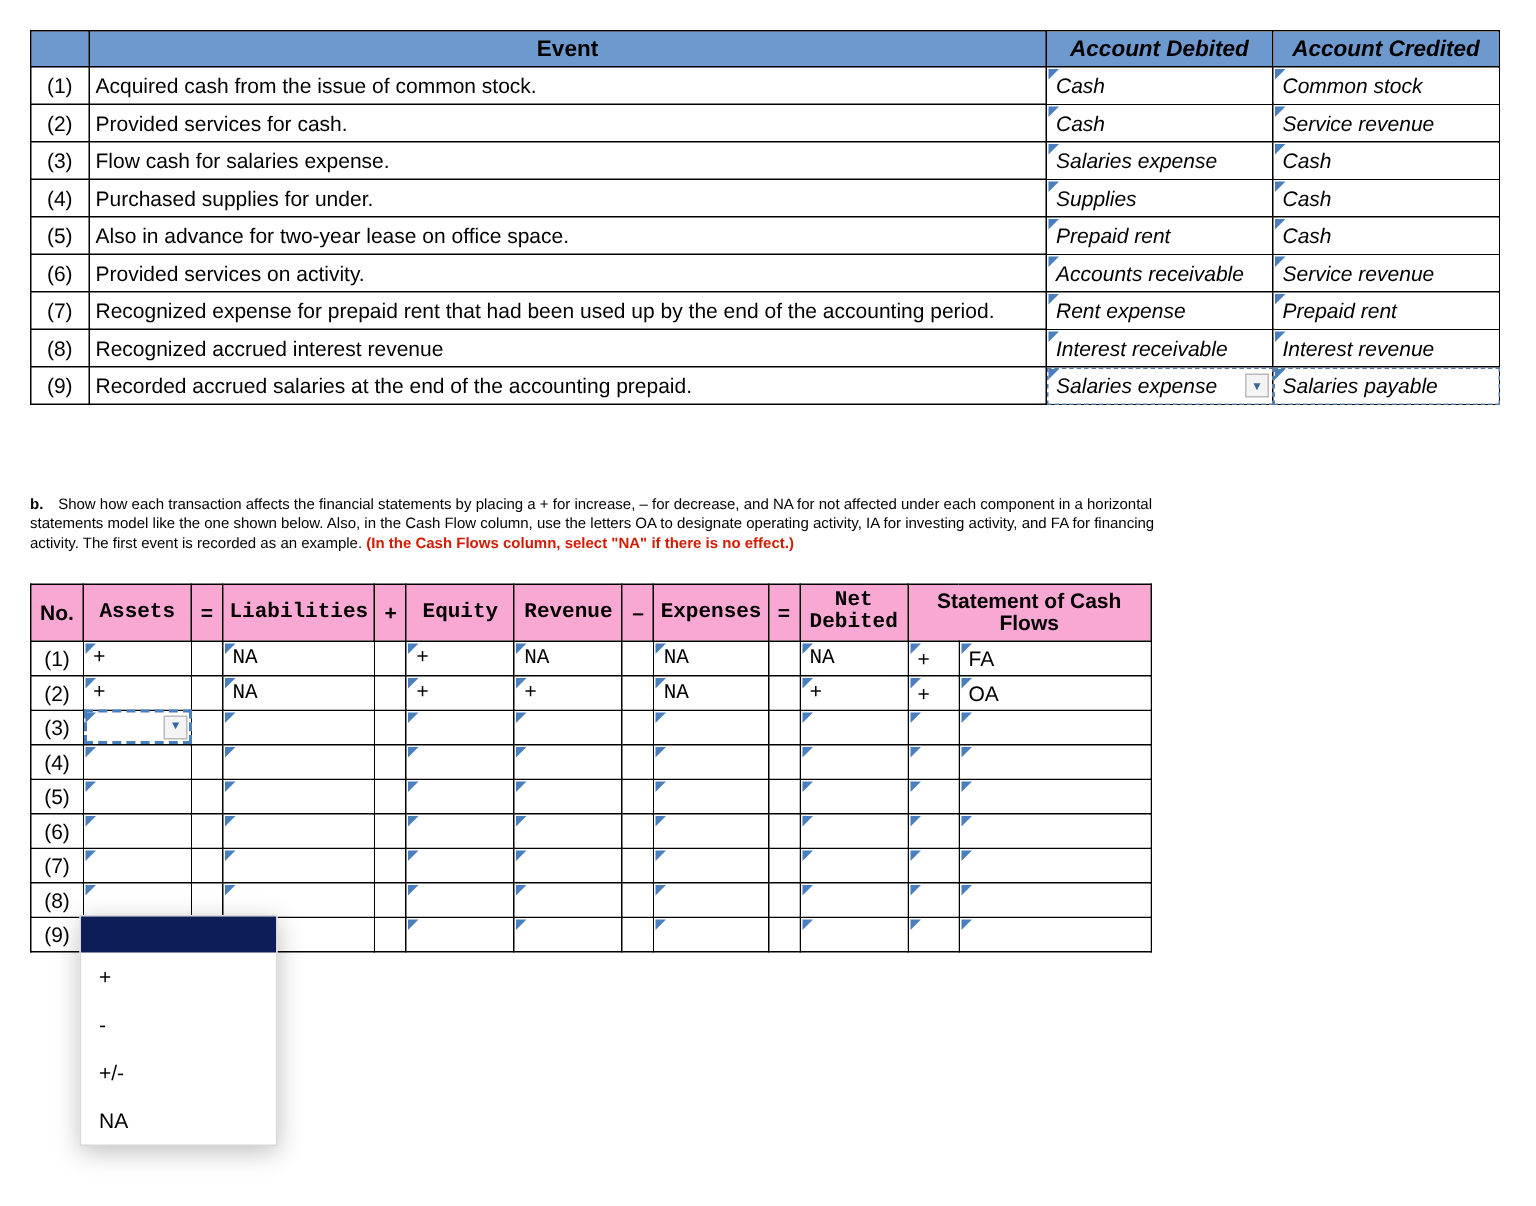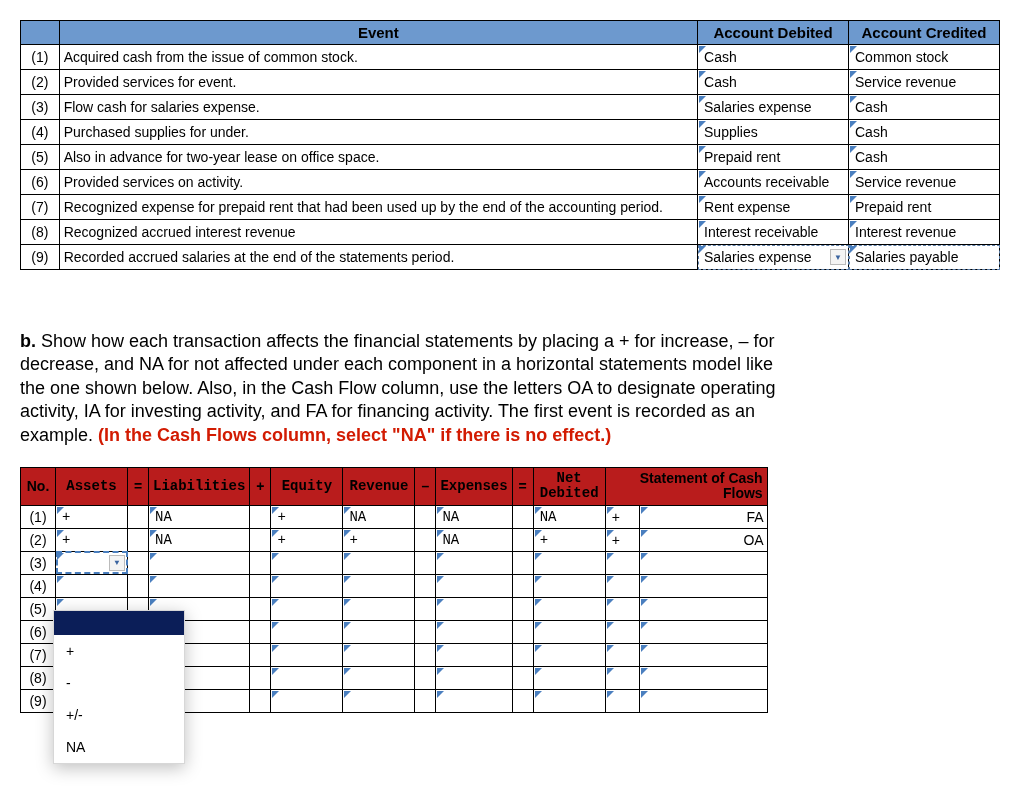--- a/index.html
+++ b/index.html
@@ -36,20 +36,21 @@
   .top-table .num-col {
     width: 26px;
     text-align: center;
   }
   .top-table .event-col {
     width: 640px;
   }
   .top-table .acct-col {
     width: 140px;
     position: relative;
+    font-style: italic;
   }
   .input-cell {
     position: relative;
     padding-left: 6px !important;
   }
   .corner-tick {
     position: absolute;
     top: 1px;
     left: 1px;
     width: 0;
@@ -75,39 +76,39 @@
     justify-content: center;
     background: #f4f4f4;
     border: 1px solid #bbb;
     font-size: 8px;
     color: #3a64a0;
   }
   .instruction-text {
     max-width: 760px;
     margin-bottom: 20px;
     line-height: 1.3;
-    font-size: 18px;
+    font-size: 10px;
   }
   .instruction-text .red {
     color: #d21b02;
     font-weight: bold;
   }
   .instruction-text b.prefix {
     display: inline-block;
     width: 16px;
     vertical-align: top;
   }
   .bottom-wrap {
     position: relative;
   }
   .bottom-table {
     border: 1px solid #000;
   }
   .bottom-table th {
-    background: #b91c1c;
+    background: #f9a8d4;
     color: #000;
     font-weight: bold;
     text-align: center;
     border: 1px solid #000;
     padding: 3px 4px;
     font-size: 14px;
     line-height: 1.1;
   }
   .bottom-table td {
     border: 1px solid #000;
@@ -128,21 +129,20 @@
   .bottom-table .op-col {
     width: 12px;
     text-align: center;
     font-weight: bold;
   }
   .bottom-table .cash-sign {
     width: 24px;
   }
   .bottom-table .cash-type {
     width: 118px;
-    text-align: right;
   }
   .popup {
     position: absolute;
     top: 610px;
     left: 53px;
     width: 130px;
     background: #fff;
     border: 1px solid #d7d7d7;
     box-shadow: 0 4px 16px rgba(0,0,0,0.25);
     z-index: 10;
@@ -175,21 +175,21 @@
   </thead>
   <tbody id="top-body">
       <tr>
         <td class="num-col">(1)</td>
         <td class="event-col">Acquired cash from the issue of common stock.</td>
         <td class="acct-col input-cell"><span class="corner-tick"></span>Cash</td>
         <td class="acct-col input-cell"><span class="corner-tick"></span>Common stock</td>
       </tr>
       <tr>
         <td class="num-col">(2)</td>
-        <td class="event-col">Provided services for event.</td>
+        <td class="event-col">Provided services for cash.</td>
         <td class="acct-col input-cell"><span class="corner-tick"></span>Cash</td>
         <td class="acct-col input-cell"><span class="corner-tick"></span>Service revenue</td>
       </tr>
       <tr>
         <td class="num-col">(3)</td>
         <td class="event-col">Flow cash for salaries expense.</td>
         <td class="acct-col input-cell"><span class="corner-tick"></span>Salaries expense</td>
         <td class="acct-col input-cell"><span class="corner-tick"></span>Cash</td>
       </tr>
       <tr>
@@ -217,21 +217,21 @@
         <td class="acct-col input-cell"><span class="corner-tick"></span>Prepaid rent</td>
       </tr>
       <tr>
         <td class="num-col">(8)</td>
         <td class="event-col">Recognized accrued interest revenue</td>
         <td class="acct-col input-cell"><span class="corner-tick"></span>Interest receivable</td>
         <td class="acct-col input-cell"><span class="corner-tick"></span>Interest revenue</td>
       </tr>
       <tr>
         <td class="num-col">(9)</td>
-        <td class="event-col">Recorded accrued salaries at the end of the statements period.</td>
+        <td class="event-col">Recorded accrued salaries at the end of the accounting prepaid.</td>
         <td class="acct-col input-cell dropdown-active"><span class="corner-tick"></span>Salaries expense<span class="dd-arrow">▼</span></td>
         <td class="acct-col input-cell dropdown-active"><span class="corner-tick"></span>Salaries payable</td>
       </tr>
     </tbody>
 </table>
 
 <div class="instruction-text">
   <b class="prefix">b.</b>
   <span>Show how each transaction affects the financial statements by placing a + for increase, – for decrease, and NA for not affected under each component in a horizontal statements model like the one shown below. Also, in the Cash Flow column, use the letters OA to designate operating activity, IA for investing activity, and FA for financing activity. The first event is recorded as an example. </span>
   <span class="red">(In the Cash Flows column, select "NA" if there is no effect.)</span>

